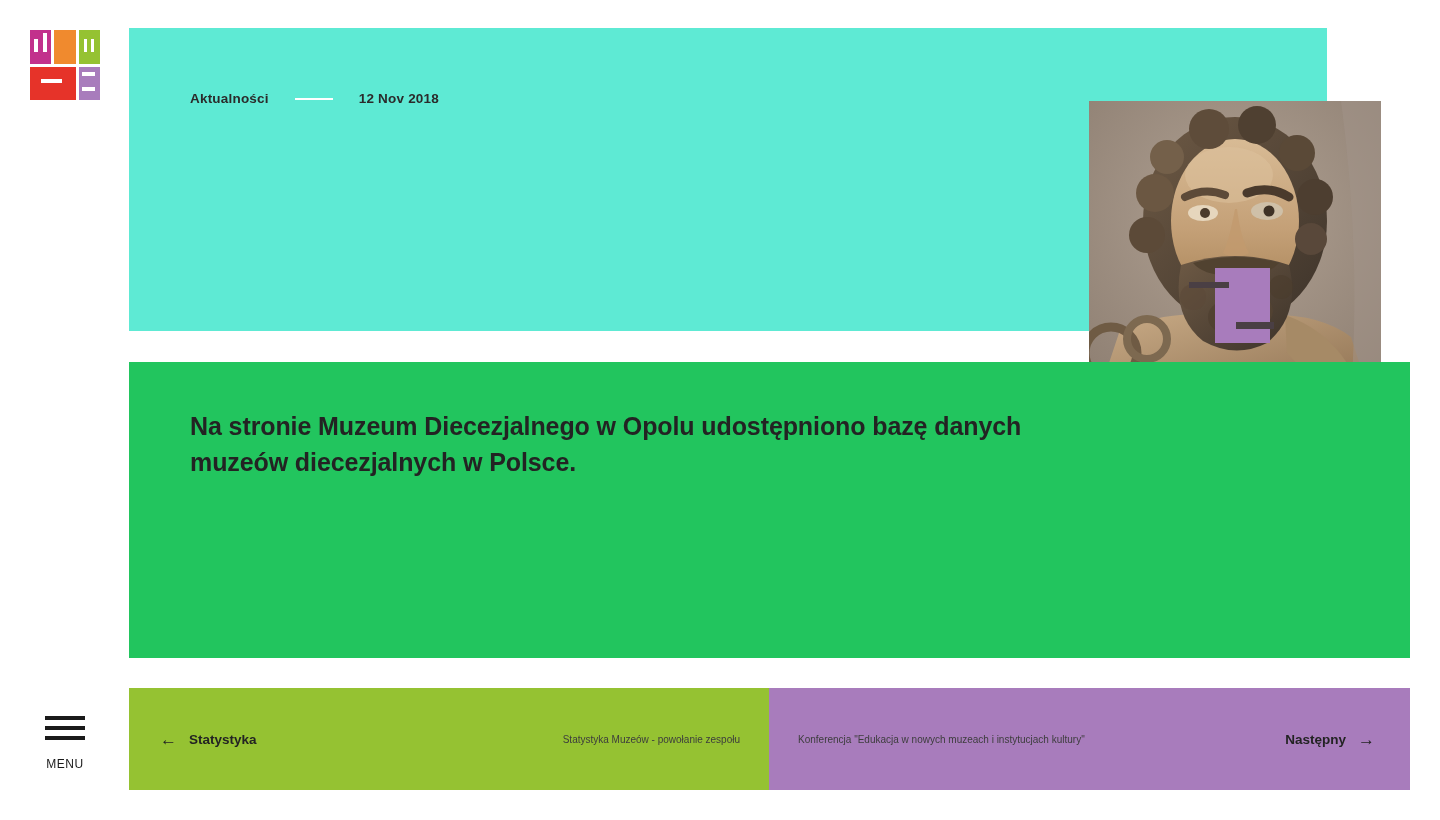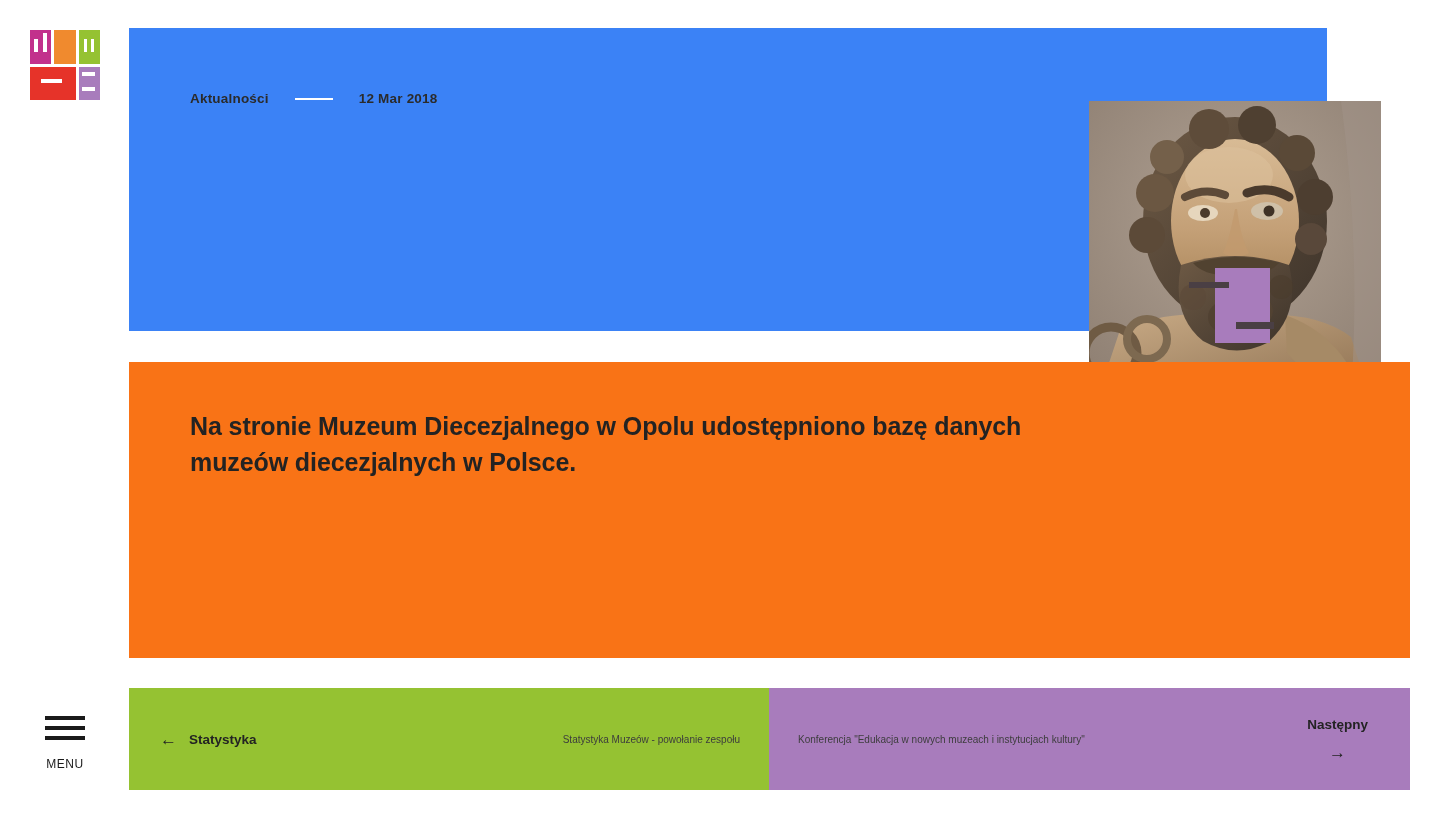--- a/index.html
+++ b/index.html
@@ -35,21 +35,21 @@
   .lg-m .m1{ left:5px;  top:9px;  width:3px;  height:13px; }
   .lg-m .m2{ left:12px; top:9px;  width:3px;  height:13px; }
   .lg-dash .d1{ left:11px; top:12px; width:21px; height:4px; }
   .lg-z .z1{ left:3px;  top:5px;  width:13px; height:4px; }
   .lg-z .z2{ left:3px;  top:20px; width:13px; height:4px; }
 
   
   .hero{
     position:absolute; left:129px; top:28px;
     width:1198px; height:303px;
-    background:#3b82f6;
+    background:#5eead4;
   }
   .hero-meta{
     position:absolute; left:61px; top:63px;
     display:flex; align-items:center; gap:0;
     font-size:13.5px; font-weight:bold; letter-spacing:.2px;
     color:#2b2b2b;
   }
   .hero-cat{ }
   .meta-rule{
     display:inline-block; width:38px; height:2px;
@@ -76,21 +76,21 @@
     width:55px; height:75px; background:#A87CBC;
   }
   .img-watermark i{ position:absolute; background:#4a3f44; display:block; }
   .img-watermark .w1{ left:-26px; top:14px; width:40px; height:6px; }
   .img-watermark .w2{ left:21px;  top:54px; width:38px; height:7px; }
 
   
   .content{
     position:absolute; left:129px; top:362px;
     width:1281px; height:296px;
-    background:#f97316;
+    background:#22c55e;
   }
   .content-head{
     position:absolute; left:61px; top:46px;
     width:850px;
     font-size:25px; font-weight:bold; line-height:1.44;
     letter-spacing:-.1px; color:#232323;
   }
   .content-body{
     position:absolute; left:61px; top:152px;
     width:880px;
@@ -119,21 +119,21 @@
     font-size:13.5px; font-weight:bold; color:#232323;
     display:flex; align-items:center; gap:12px;
     white-space:nowrap;
   }
   .pg-title{
     font-size:10px; color:#3d3d3d; white-space:nowrap;
   }
   .pager-prev .pg-label{ position:absolute; left:31px; }
   .pager-prev .pg-title{ position:absolute; right:29px; }
   .pager-next .pg-title{ position:absolute; left:29px; }
-  .pager-next .pg-label{ position:absolute; right:42px;flex-direction:column; }
+  .pager-next .pg-label{ position:absolute; right:35px; }
   .arrow{ display:inline-block; line-height:1; font-size:17px; font-weight:400; }
 
   
   .menu{
     position:absolute; left:45px; top:716px;
     width:40px; text-align:center; cursor:pointer;
   }
   .burger{ width:40px; }
   .burger span{
     display:block; height:4px; background:#1a1a1a; margin-bottom:6px;
@@ -163,21 +163,21 @@
   <div class="logo-cell lg-z">
     <i class="notch z1"></i>
       <i class="notch z2"></i>
   </div>
 </div>
 
 <header class="hero">
   <div class="hero-meta">
     <span class="hero-cat">Aktualności</span>
     <span class="meta-rule"></span>
-    <span class="hero-date">12 Mar 2018</span>
+    <span class="hero-date">12 Nov 2018</span>
   </div>
 </header>
 
 <figure class="hero-img">
   <svg viewBox="0 0 292 292" preserveAspectRatio="xMidYMid slice" aria-hidden="true">
     <defs>
       <radialGradient id="bgw" cx="50%" cy="40%" r="75%">
         <stop offset="0%" stop-color="#b0a193"></stop>
         <stop offset="100%" stop-color="#8e7f72"></stop>
       </radialGradient>

